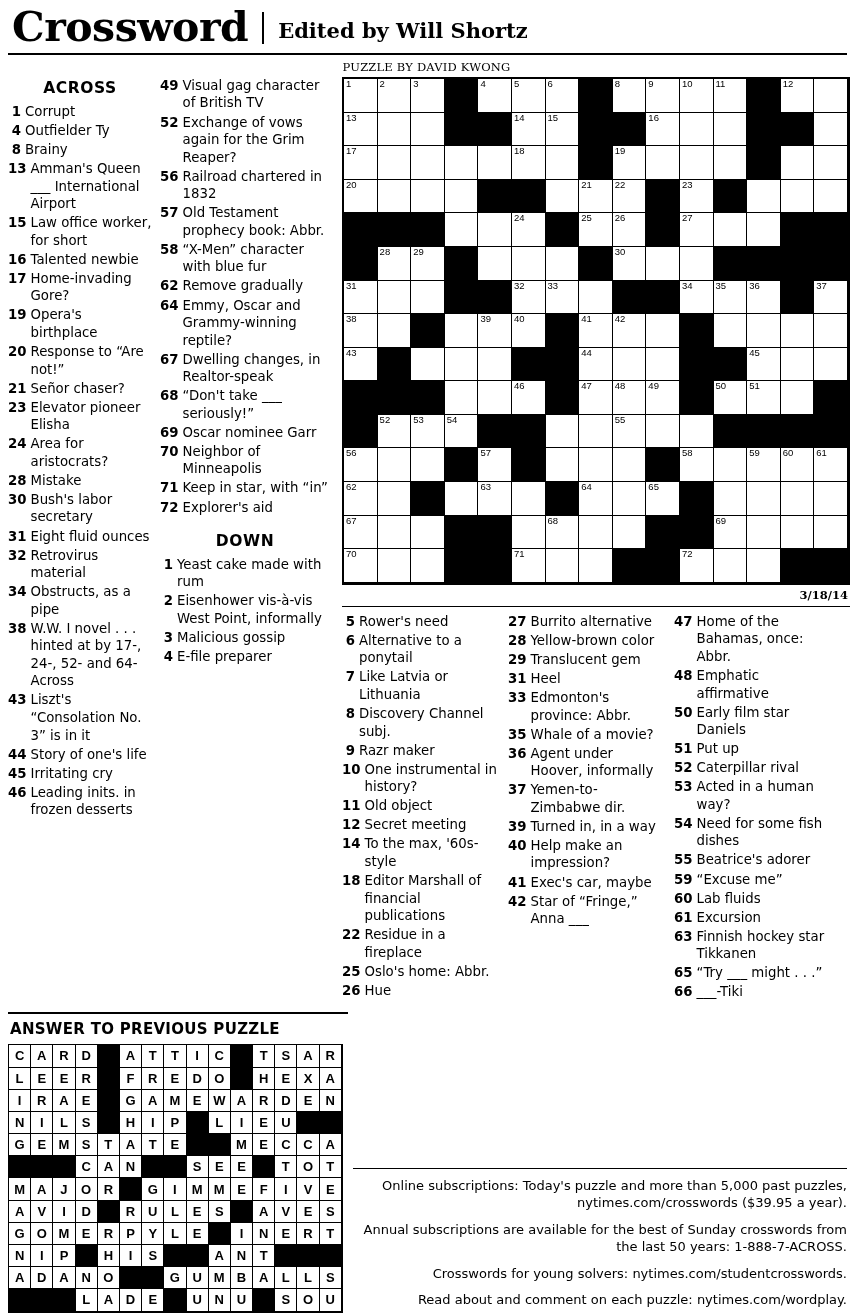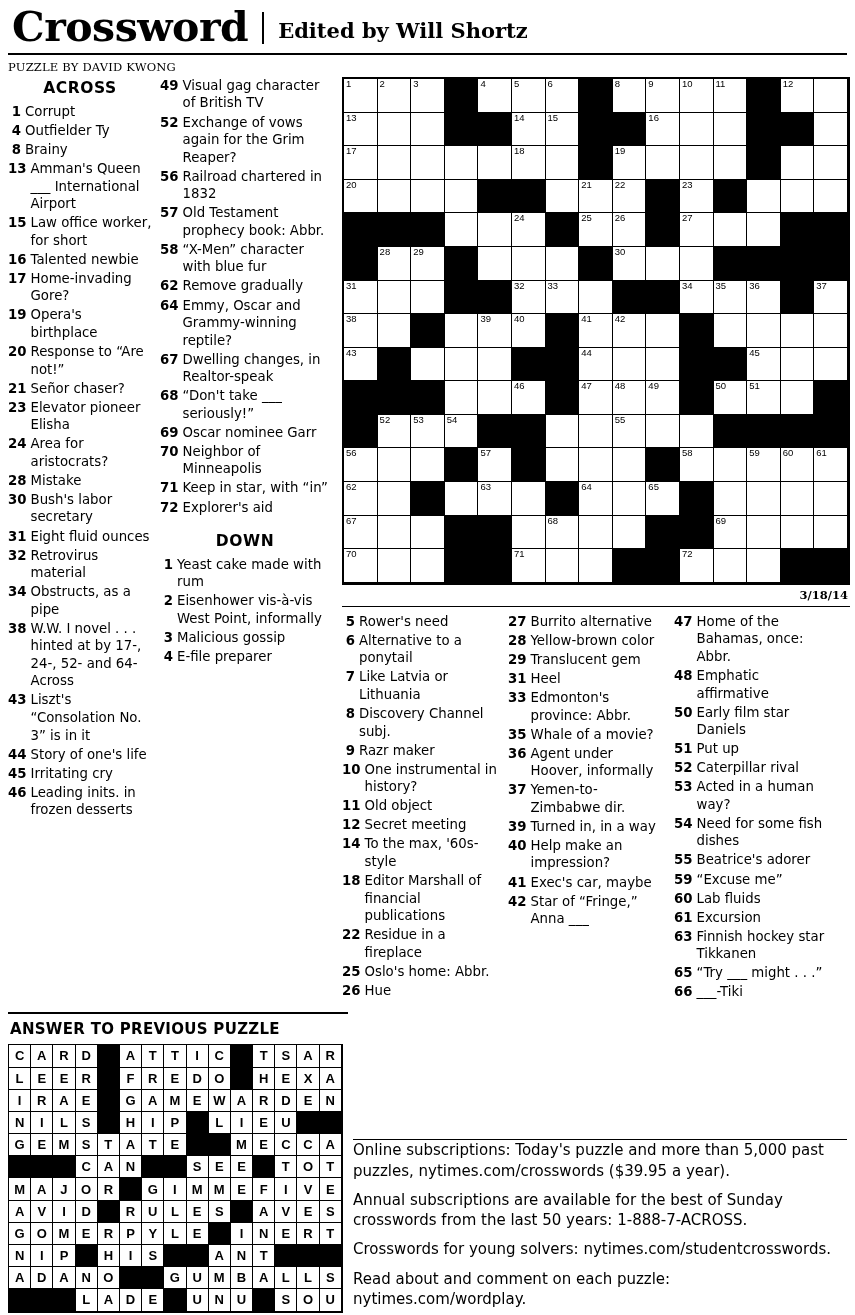--- a/index.html
+++ b/index.html
@@ -46,21 +46,21 @@
   .masthead-editor {
     font-family: "DejaVu Serif", serif;
     font-size: 21px;
     font-weight: 700;
     padding-left: 14px;
     padding-bottom: 4px;
   }
 
   
   .byline {
-    text-align: left;
+    text-align: center;
     font-family: "DejaVu Serif", serif;
     font-size: 11.5px;
     letter-spacing: 0.2px;
     padding: 5px 2px 3px 0;
   }
 
   
   .top-area {
     display: flex;
     align-items: flex-start;
@@ -181,24 +181,25 @@
     line-height: 1;
   }
   .acell.block { background: #000; }
 
   
   .footer {
     position: absolute;
     left: 353px;
     right: 8px;
     bottom: 6px;
-    font-size: 15px;
+    font-size: 13px;
     line-height: 1.35;
     border-top: 1.5px solid #000;
-    padding-top: 0;
+    padding-top: 8px;
+    text-align: right;
   }
   .footer p { margin: 0 0 9px 0; }
   .footer p:last-child { margin-bottom: 0; }
 </style>
 </head>
 <body>
 
 <div class="page">
 
   <div class="masthead">

